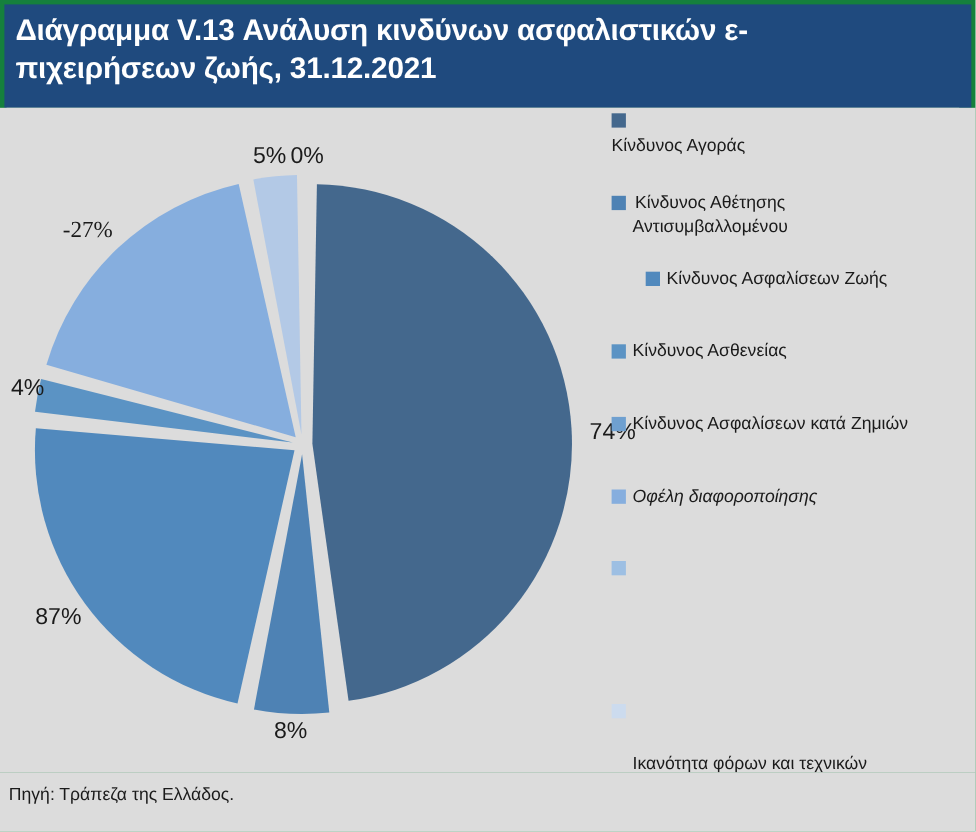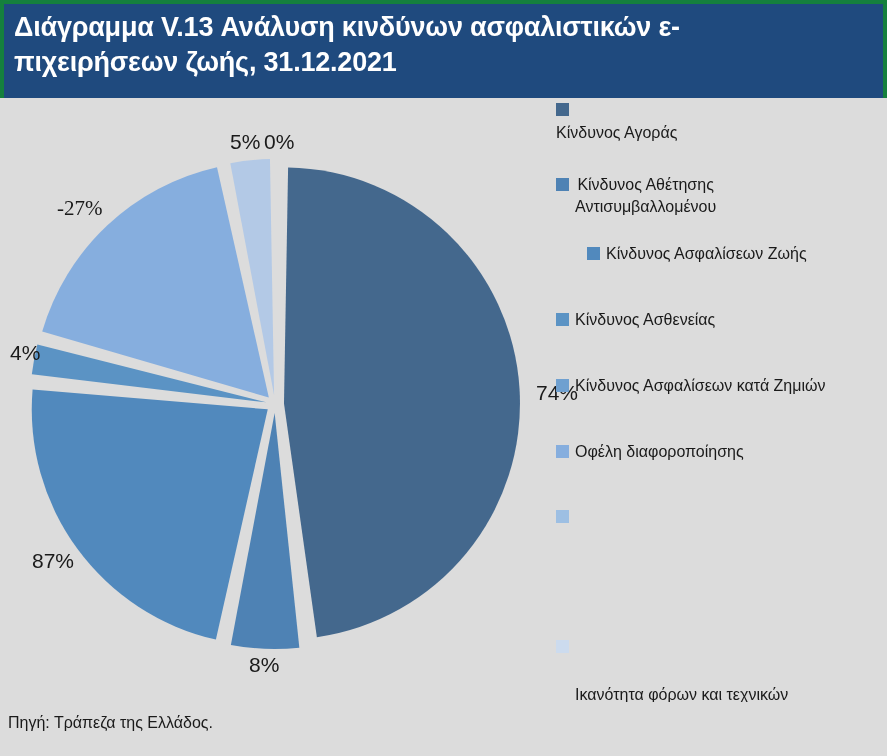--- a/index.html
+++ b/index.html
@@ -163,21 +163,21 @@
           <div class="legend-item" style="top: 211px;">
             <span class="legend-swatch" style="background: rgb(91, 147, 196);"></span>
             <span class="legend-label" style="white-space: pre-line;">Κίνδυνος Ασθενείας</span>
           </div>
           <div class="legend-item" style="top: 277px;">
             <span class="legend-swatch" style="background: rgb(111, 160, 208);"></span>
             <span class="legend-label" style="white-space: pre-line;">Κίνδυνος Ασφαλίσεων κατά Ζημιών</span>
           </div>
           <div class="legend-item" style="top: 343px;">
             <span class="legend-swatch" style="background: rgb(134, 174, 222);"></span>
-            <span class="legend-label" style="white-space: pre-line;">Οφέλη διαφοροποίησης</span>
+            <span class="legend-label" style="white-space: pre-line; font-style: italic;">Οφέλη διαφοροποίησης</span>
           </div>
           <div class="legend-item" style="top: 408px;">
             <span class="legend-swatch" style="background: rgb(157, 191, 227);"></span>
           </div>
           <div class="legend-item" style="top: 538px;">
             <span class="legend-swatch" style="background: rgb(204, 219, 238);"></span>
             <span class="legend-label" style="white-space: pre-line; margin-top: 48px;">Ικανότητα φόρων και τεχνικών
 προβλέψεων για απορρόφηση
 ζημιών</span>
           </div>

